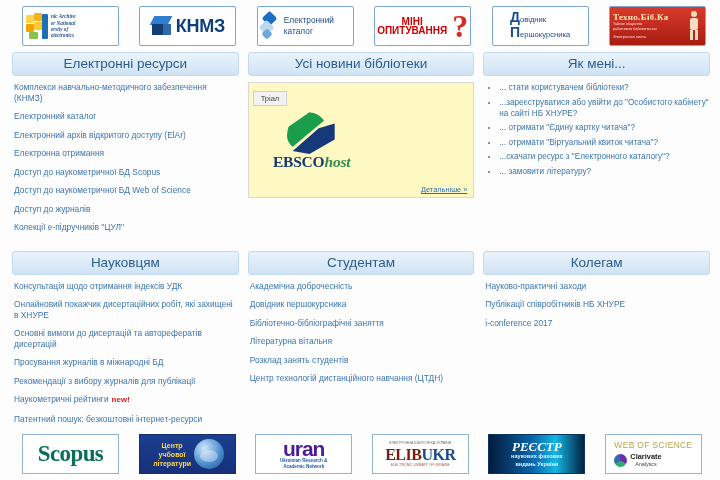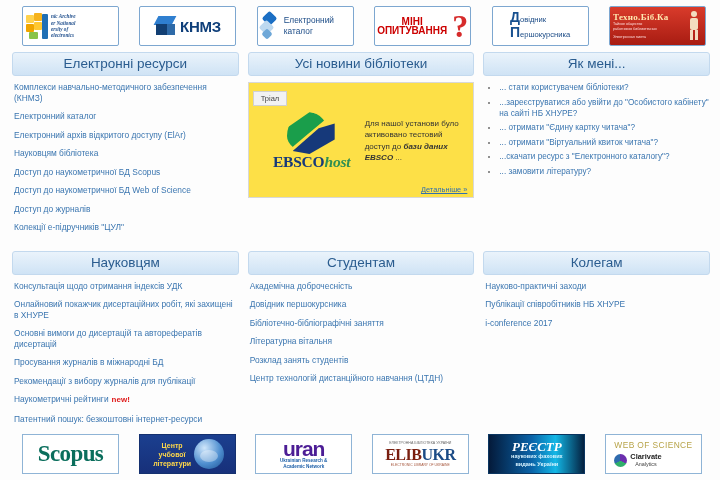--- a/index.html
+++ b/index.html
@@ -66,21 +66,21 @@
   }
 
   
   .b2-cube { width: 22px; height: 22px; position: relative; flex: none; }
   .b2-cube .top { position:absolute; left:1px; top:1px; width:18px; height:9px;
      background:#2f7fd0; transform: skewX(-28deg);}
   .b2-cube .front { position:absolute; left:1px; top:9px; width:11px; height:11px;
      background:#123f73;}
   .b2-cube .side { position:absolute; left:12px; top:9px; width:8px; height:11px;
      background:#2e6aa8;}
-  .b2-txt { font-weight: bold; font-size: 15px; color:#0f3f7a; letter-spacing:-0.3px;}
+  .b2-txt { font-weight: bold; font-size: 18px; color:#0f3f7a; letter-spacing:-0.3px;}
 
   
   .b3-diam { width: 20px; height: 28px; position: relative; flex: none;}
   .b3-diam .d {
     position: absolute; width: 11px; height: 11px; transform: rotate(45deg);
     border-radius: 2px;
   }
   .b3-diam .d1 { left:3px; top:1px; background:#1b6fc4;}
   .b3-diam .d2 { left:0px; top:10px; background:#bdd9f0;}
   .b3-diam .d3 { left:2px; top:18px; background:#6fa8d8; width:8px; height:8px;}
@@ -139,21 +139,21 @@
     margin-bottom: 8px;
     cursor: pointer;
   }
   .badge-new {
     color: #e01b1b; font-weight: bold; font-size: 8px; margin-left: 3px;
   }
 
   
   .news-box {
     border: 1px solid #d8d8d8;
-    background: #fde047;
+    background: #fef9c3;
     height: 116px;
     position: relative;
     padding: 4px;
   }
   .news-tab {
     display: inline-block;
     border: 1px solid #d0d0d0;
     background: #f2f2f2;
     font-size: 7.5px;
     color: #444;
@@ -366,43 +366,40 @@
   </div>
 
   <div class="columns row1">
 
     <div class="col">
       <div class="panel-head">Електронні ресурси</div>
       <ul class="link-list">
         <li>Комплекси навчально-методичного забезпечення (КНМЗ)</li>
         <li>Електронний каталог</li>
         <li>Електронний архів відкритого доступу (ElAr)</li>
-        <li>Науковцям бібліотека</li>
+        <li>Електронна отримання</li>
         <li>Доступ до наукометричної БД Scopus</li>
         <li>Доступ до наукометричної БД Web of Science</li>
         <li>Доступ до журналів</li>
         <li>Колекції е-підручників "ЦУЛ"</li>
       </ul>
     </div>
 
     <div class="col">
       <div class="panel-head">Усі новини бібліотеки</div>
       <div class="news-box">
         <div class="news-tab">Тріал</div>
         <div class="news-body">
           <div class="ebsco">
             <div class="ebsco-logo">
               <div class="leaf-g"></div>
                 <div class="leaf-b"></div>
             </div>
             <div class="ebsco-word"><span>EBSCO</span><i>host</i></div>
           </div>
-          <div class="news-text">
-            <span>Для нашої установи було активовано тестовий доступ до </span><span class="em">бази даних EBSCO</span><span> ...</span>
-          </div>
         </div>
         <div class="news-more">Детальніше »</div>
       </div>
     </div>
 
     <div class="col">
       <div class="panel-head">Як мені...</div>
       <ul class="bullets">
         <li>... стати користувачем бібліотеки?</li>
         <li>...зареєструватися або увійти до "Особистого кабінету" на сайті НБ ХНУРЕ?</li>

